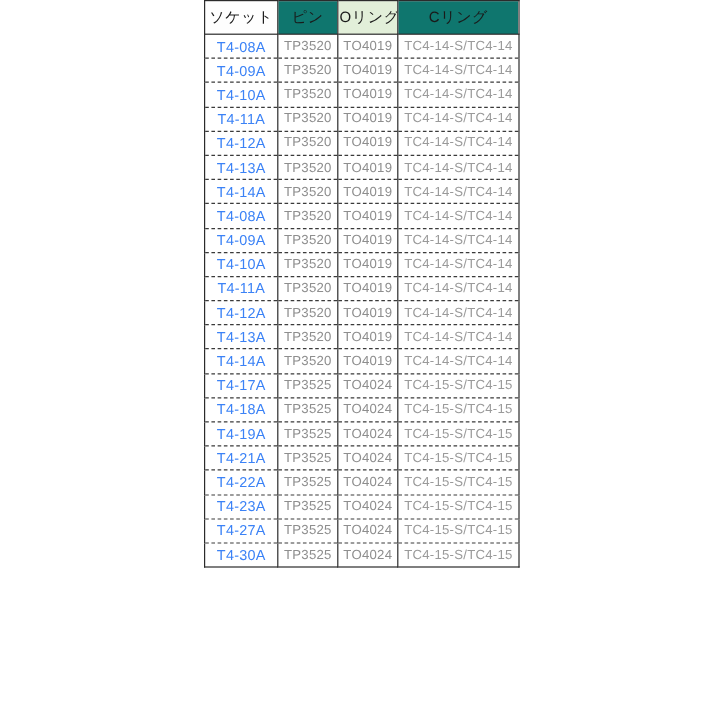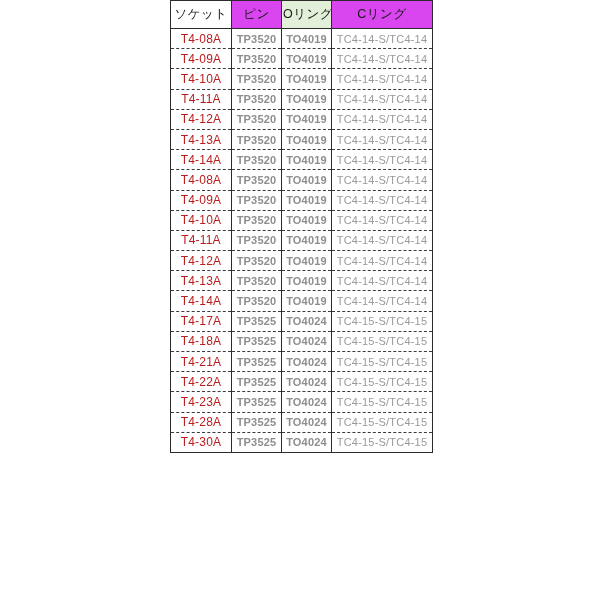--- a/index.html
+++ b/index.html
@@ -53,23 +53,23 @@
     letter-spacing: 0.5px;
     color: #1a1a1a;
     border-left: 1.6px solid #2b2b2b;
     border-right: 1.6px solid #2b2b2b;
     border-top: 1.8px solid #2b2b2b;
     border-bottom: 1.6px solid #2b2b2b;
     white-space: nowrap;
     overflow: hidden;
   }
   th.h-socket { background: #fefefe; }
-  th.h-pin    { background: #d946ef; }
+  th.h-pin    { background: #0f766e; }
   th.h-oring  { background: #e2efd9; }
-  th.h-cring  { background: #d946ef; }
+  th.h-cring  { background: #0f766e; }
 
   
   tbody tr.data-row td {
     height: 19.2px;
     padding: 0 2px;
     text-align: center;
     vertical-align: middle;
     white-space: nowrap;
     overflow: hidden;
     background: #ffffff;
@@ -81,29 +81,28 @@
 
   tbody tr.data-row:first-child td {
     border-top: none;
   }
   tbody tr.data-row:last-child td {
     border-bottom: 1.8px solid #2b2b2b;
   }
 
   td.cell-socket {
     font-size: 12px;
-    color: #b91c1c;
+    color: #3b82f6;
     letter-spacing: 0.2px;
   }
   td.cell-pin,
   td.cell-oring {
     font-size: 11px;
     color: #8e8e8e;
     letter-spacing: 0.2px;
-    font-weight: bold;
   }
   td.cell-cring {
     font-size: 11px;
     color: #9a9a9a;
     letter-spacing: 0.2px;
     margin-left: 16px;
   }
 </style>
 </head>
 <body>
@@ -216,39 +215,45 @@
             <td class="cell-oring">TO4024</td>
             <td class="cell-cring">TC4-15-S/TC4-15</td>
           </tr>
           <tr class="data-row">
             <td class="cell-socket">T4-18A</td>
             <td class="cell-pin">TP3525</td>
             <td class="cell-oring">TO4024</td>
             <td class="cell-cring">TC4-15-S/TC4-15</td>
           </tr>
           <tr class="data-row">
+            <td class="cell-socket">T4-19A</td>
+            <td class="cell-pin">TP3525</td>
+            <td class="cell-oring">TO4024</td>
+            <td class="cell-cring">TC4-15-S/TC4-15</td>
+          </tr>
+          <tr class="data-row">
             <td class="cell-socket">T4-21A</td>
             <td class="cell-pin">TP3525</td>
             <td class="cell-oring">TO4024</td>
             <td class="cell-cring">TC4-15-S/TC4-15</td>
           </tr>
           <tr class="data-row">
             <td class="cell-socket">T4-22A</td>
             <td class="cell-pin">TP3525</td>
             <td class="cell-oring">TO4024</td>
             <td class="cell-cring">TC4-15-S/TC4-15</td>
           </tr>
           <tr class="data-row">
             <td class="cell-socket">T4-23A</td>
             <td class="cell-pin">TP3525</td>
             <td class="cell-oring">TO4024</td>
             <td class="cell-cring">TC4-15-S/TC4-15</td>
           </tr>
           <tr class="data-row">
-            <td class="cell-socket">T4-28A</td>
+            <td class="cell-socket">T4-27A</td>
             <td class="cell-pin">TP3525</td>
             <td class="cell-oring">TO4024</td>
             <td class="cell-cring">TC4-15-S/TC4-15</td>
           </tr>
           <tr class="data-row">
             <td class="cell-socket">T4-30A</td>
             <td class="cell-pin">TP3525</td>
             <td class="cell-oring">TO4024</td>
             <td class="cell-cring">TC4-15-S/TC4-15</td>
           </tr>

